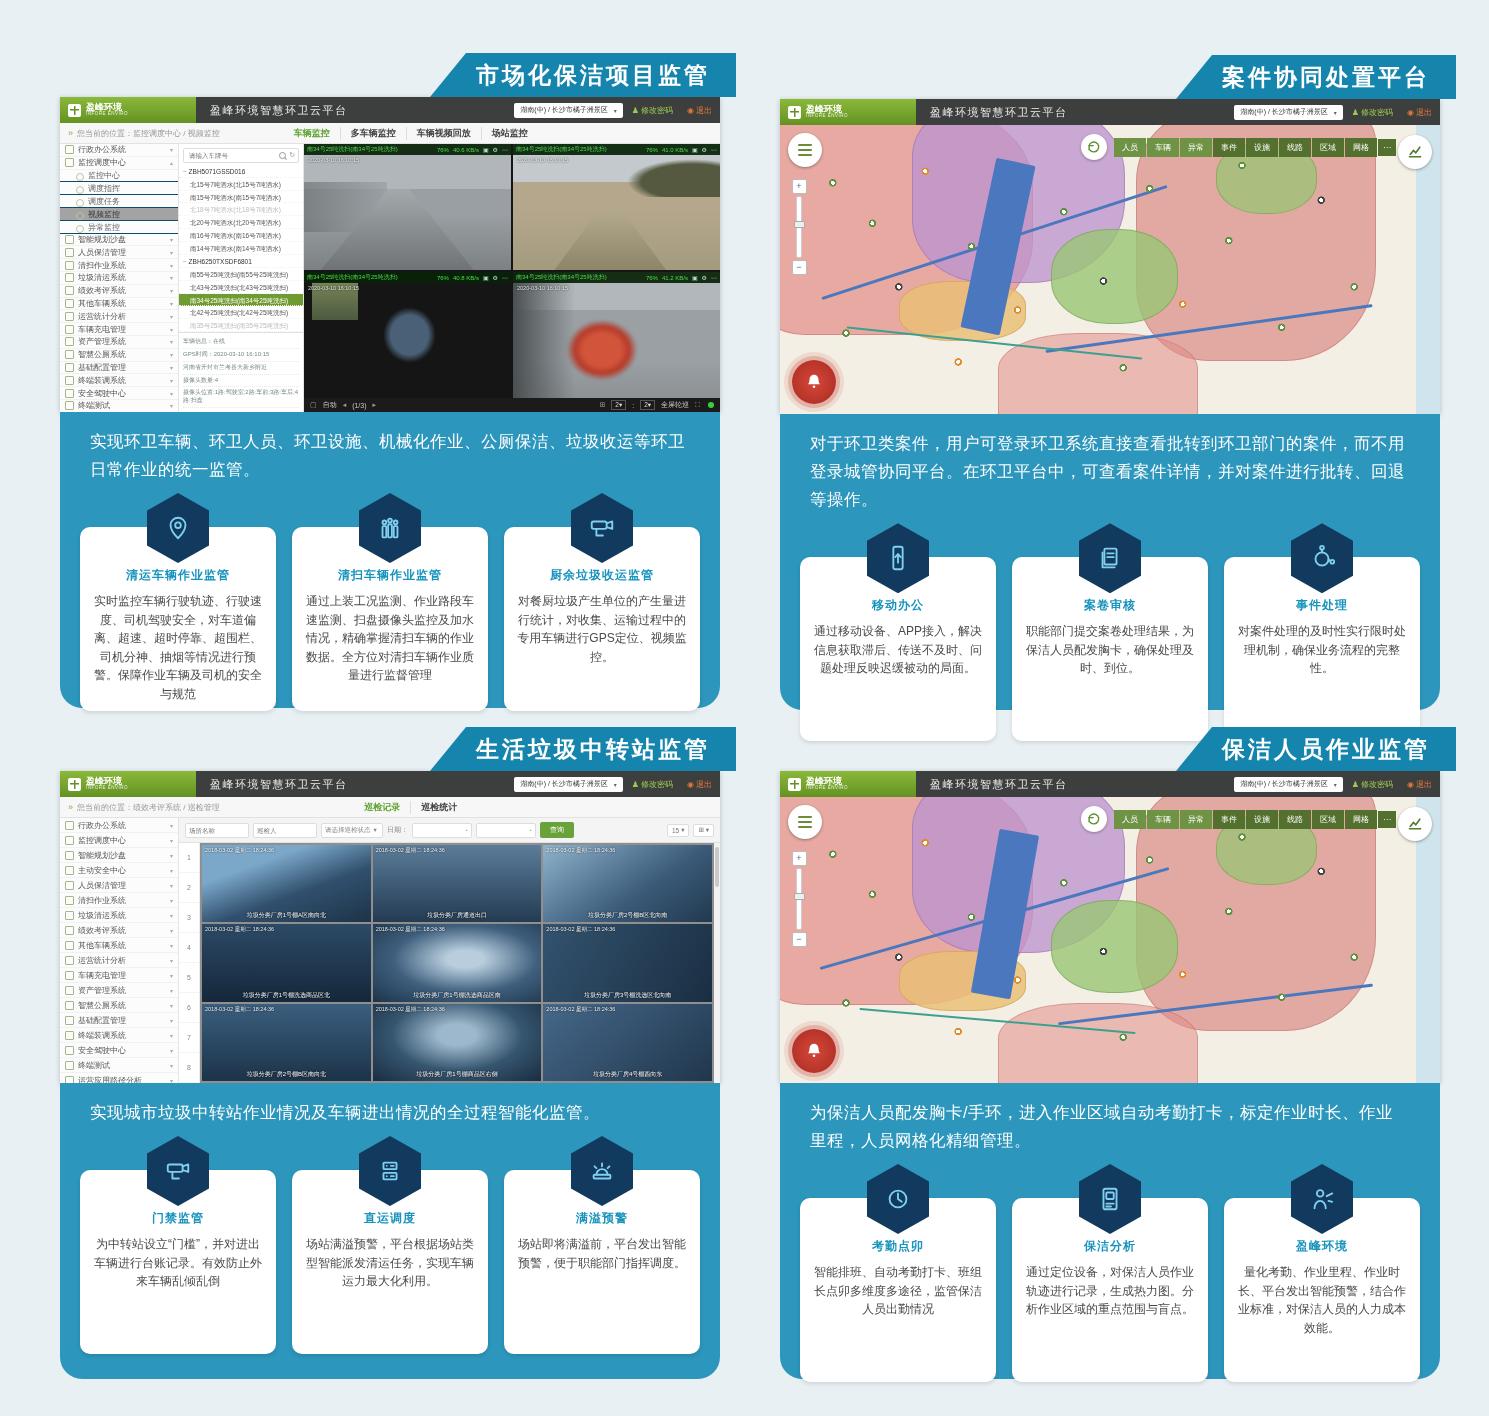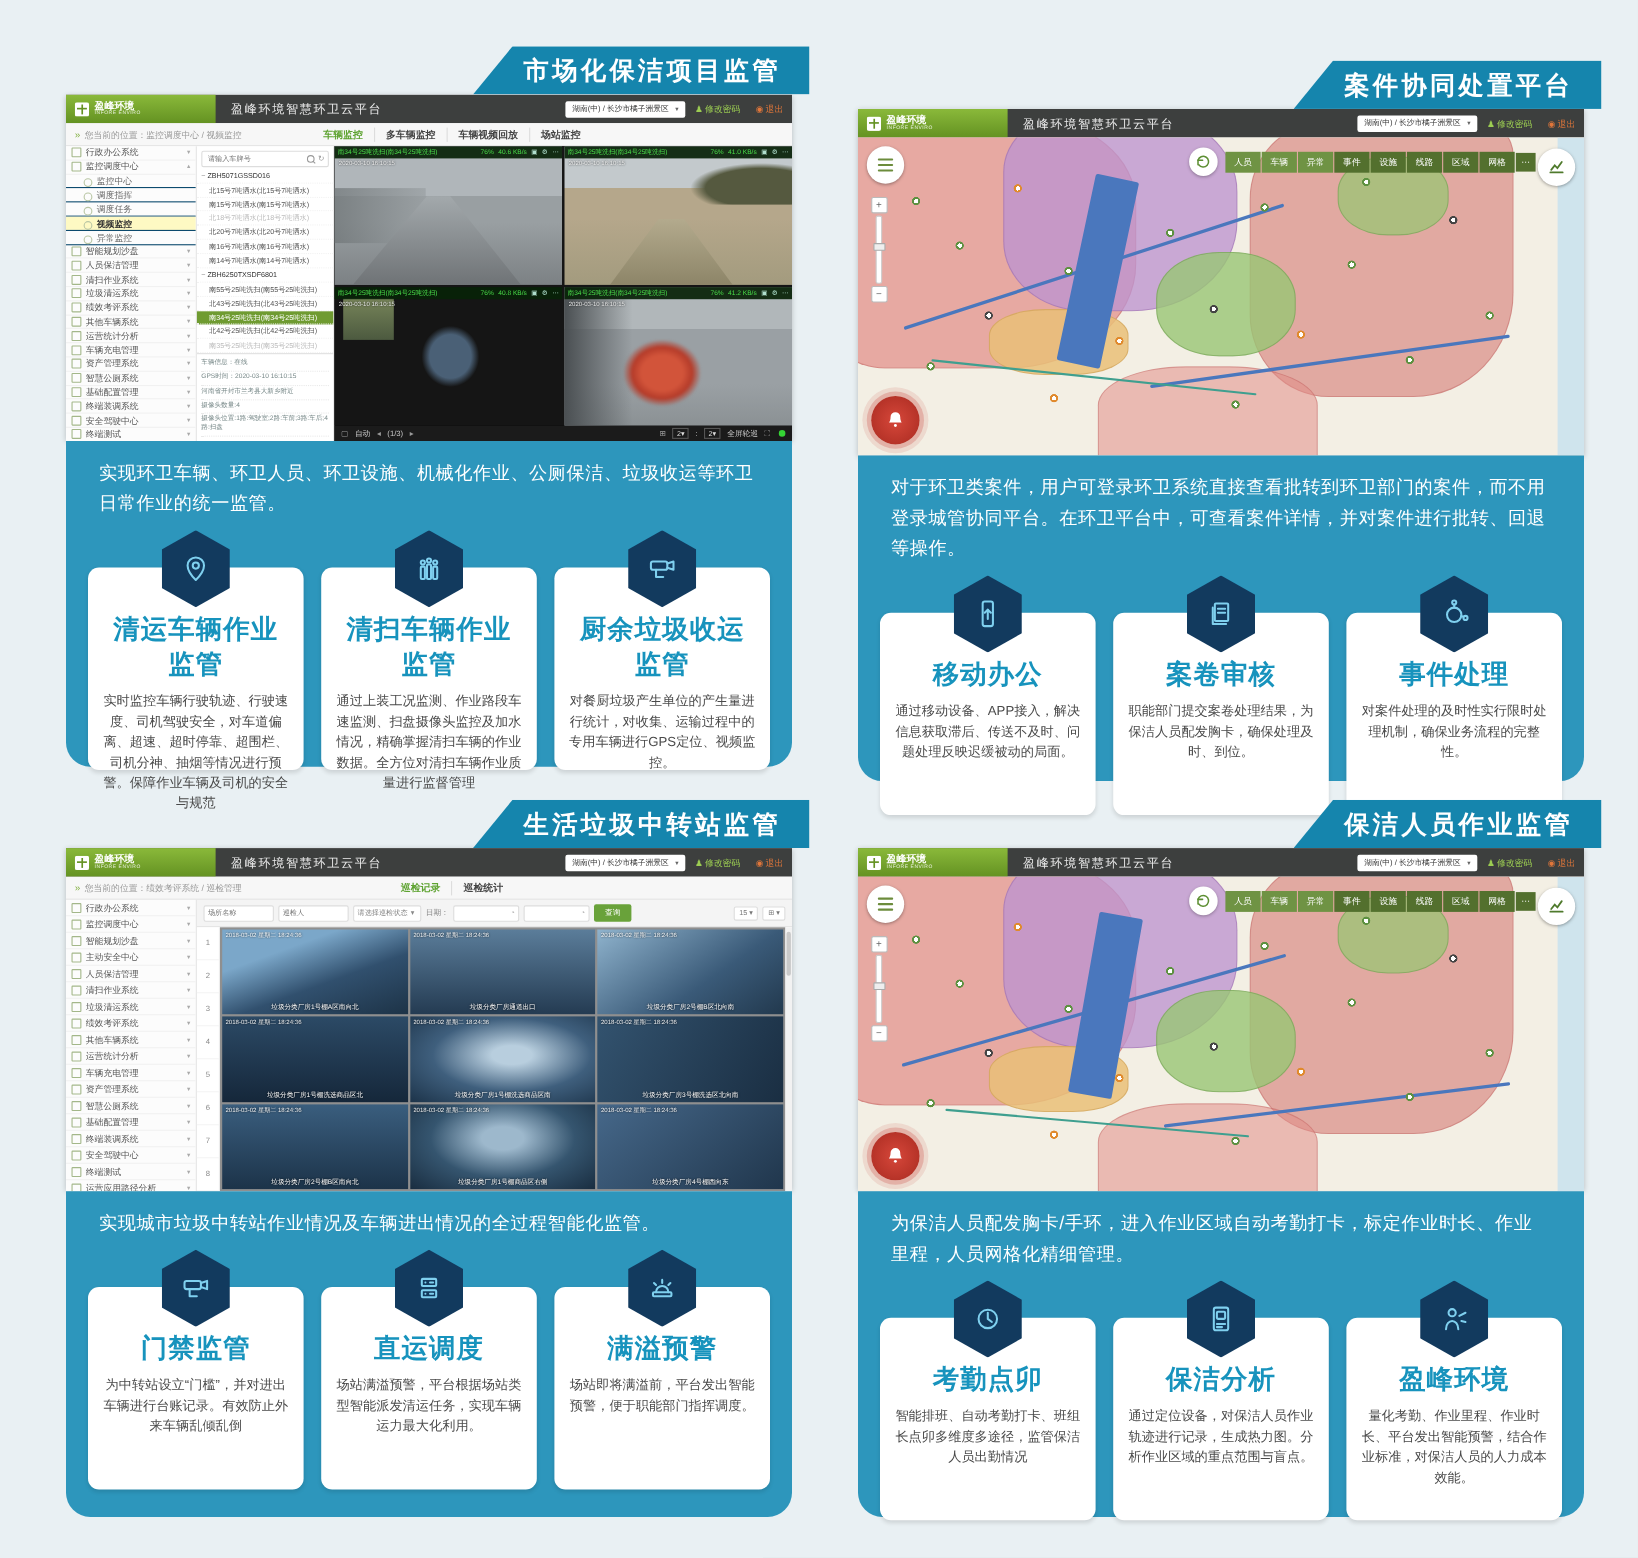--- a/index.html
+++ b/index.html
@@ -1,19 +1,19 @@
 <!DOCTYPE html>
 <html><head>
 <meta charset="utf-8">
 <style>
   html,body{margin:0;padding:0;background:#dfe9ec;}
   #page{position:relative;width:1489px;height:1416px;background:#e9f0f3;overflow:hidden;
         font-family:"Liberation Sans","DejaVu Sans",sans-serif;}
   .quad{position:absolute;width:660px;}
-  #q-tl{left:60px;top:42px}#q-tr{left:780px;top:55px}#q-bl{left:60px;top:727px}#q-br{left:780px;top:727px}
+  #q-tl{left:60px;top:53px}#q-tr{left:780px;top:55px}#q-bl{left:60px;top:727px}#q-br{left:780px;top:727px}
 
   
   .banner{height:44px;background:#1585ad;color:#fff;font-size:23px;font-weight:bold;letter-spacing:3px;
           display:flex;align-items:center;padding:0 26px 0 46px;margin-left:auto;margin-right:-16px;
           width:max-content;clip-path:polygon(36px 0,100% 0,100% 100%,0 100%);}
 
   
   .shot{background:#fff;box-shadow:0 1px 5px rgba(0,0,0,.22);display:flex;flex-direction:column;overflow:hidden;height:315px;}
   .shot.h312{height:312px}
   .hd{height:26px;background:#3d3f3e;display:flex;align-items:center;flex:none}
@@ -45,21 +45,21 @@
   .snav{width:118px;background:#fcfcfc;border-right:1px solid #e4e4e4;font-size:8px;color:#555;overflow:hidden;flex:none}
   .sitem{height:12.8px;display:flex;align-items:center;gap:4px;padding:0 5px;border-bottom:1px solid #f1f1f1;box-sizing:border-box}
   .snav.tall .sitem{height:15px}
   .sitem .ic{width:7px;height:7px;border:1px solid #a3b789;border-radius:1px;flex:none}
   .sitem .lb{flex:1;white-space:nowrap;overflow:hidden}
   .sitem .ch{color:#aaa;font-size:6px}
   .sitem .ch::before{content:"▾"}
   .sitem .ch.up::before{content:"▴"}
   .subitem{height:12.8px;display:flex;align-items:flex-end;gap:4px;padding:0 5px 0 16px;border-bottom:1px solid #0c4a6e;box-sizing:border-box;color:#666}
   .subitem .dot{width:6px;height:6px;border:1px solid #b9c6a4;border-radius:50%;flex:none}
-  .subitem.active{background:#fef9c3;color:#333;font-weight:bold}
+  .subitem.active{background:#a3a3a3;color:#333;font-weight:normal}
 
   
   .tree{width:124px;border-right:1px solid #e4e4e4;background:#fff;display:flex;flex-direction:column;font-size:6.5px;color:#555;flex:none}
   .search{height:14px;display:flex;align-items:center;margin:4px 4px 2px;border:1px solid #ddd;border-radius:2px;padding:0 3px;gap:3px}
   .search input{border:none;outline:none;flex:1;font-size:6.5px;width:60px;color:#555}
   .lens{width:5px;height:5px;border:1px solid #999;border-radius:50%;position:relative;flex:none}
   .lens::after{content:"";position:absolute;width:3px;height:1px;background:#999;transform:rotate(45deg);left:4px;top:5px}
   .refr{color:#999;font-size:7px}
   .titem{height:13px;line-height:13px;padding:0 3px 0 11px;white-space:nowrap;overflow:hidden;border-bottom:1px dotted #f2f2f2;cursor:pointer}
   .titem.group{padding-left:4px;color:#333}
@@ -106,21 +106,21 @@
 
   
   .tpanel{background:#2d96bc;border-radius:0 0 22px 22px;height:296px;position:relative;box-sizing:border-box}
   .desc{color:#fff;font-size:16.5px;line-height:1.7;letter-spacing:.5px;padding:15px 30px 0;margin:0}
   .cards{display:flex;gap:16px;padding:0 20px;margin-top:44px}
   .card{position:relative;flex:1;background:#fff;border-radius:10px;height:184px;box-sizing:border-box;
         padding:40px 12px 10px;box-shadow:0 2px 4px rgba(0,0,0,.12)}
   .hex{position:absolute;top:-34px;left:50%;transform:translateX(-50%);width:62px;height:70px;
        background:#123a5e;display:flex;align-items:center;justify-content:center;
        clip-path:polygon(50% 0,100% 25%,100% 75%,50% 100%,0 75%,0 25%)}
-  .card h3{margin:0 0 8px;text-align:center;font-size:24px;color:#1793bd;letter-spacing:1px}
+  .card h3{margin:0 0 8px;text-align:center;font-size:12px;color:#1793bd;letter-spacing:1px}
   .card p{margin:0;font-size:12px;line-height:1.55;color:#4a4a4a;text-align:center}
 
   
   .map{flex:1;position:relative;overflow:hidden;background:#f3efe4}
   .mpoly{position:absolute;border:1px solid rgba(180,80,80,.35)}
   .mp1{left:-4%;top:-6%;width:42%;height:78%;background:rgba(226,142,136,.72);border-radius:0 34% 42% 18%}
   .mp2{left:20%;top:-8%;width:32%;height:62%;background:rgba(189,148,207,.78);border-radius:30% 40% 45% 35%;border-color:rgba(140,90,160,.4)}
   .mp3{left:54%;top:-5%;width:36%;height:86%;background:rgba(216,136,130,.68);border-radius:28% 12% 38% 30%}
   .mp4{left:41%;top:36%;width:19%;height:32%;background:rgba(153,197,116,.8);border-radius:45%;border-color:rgba(90,140,60,.4)}
   .mp5{left:18%;top:54%;width:19%;height:20%;background:rgba(233,191,120,.85);border-radius:40%;border-color:rgba(190,140,60,.4)}

